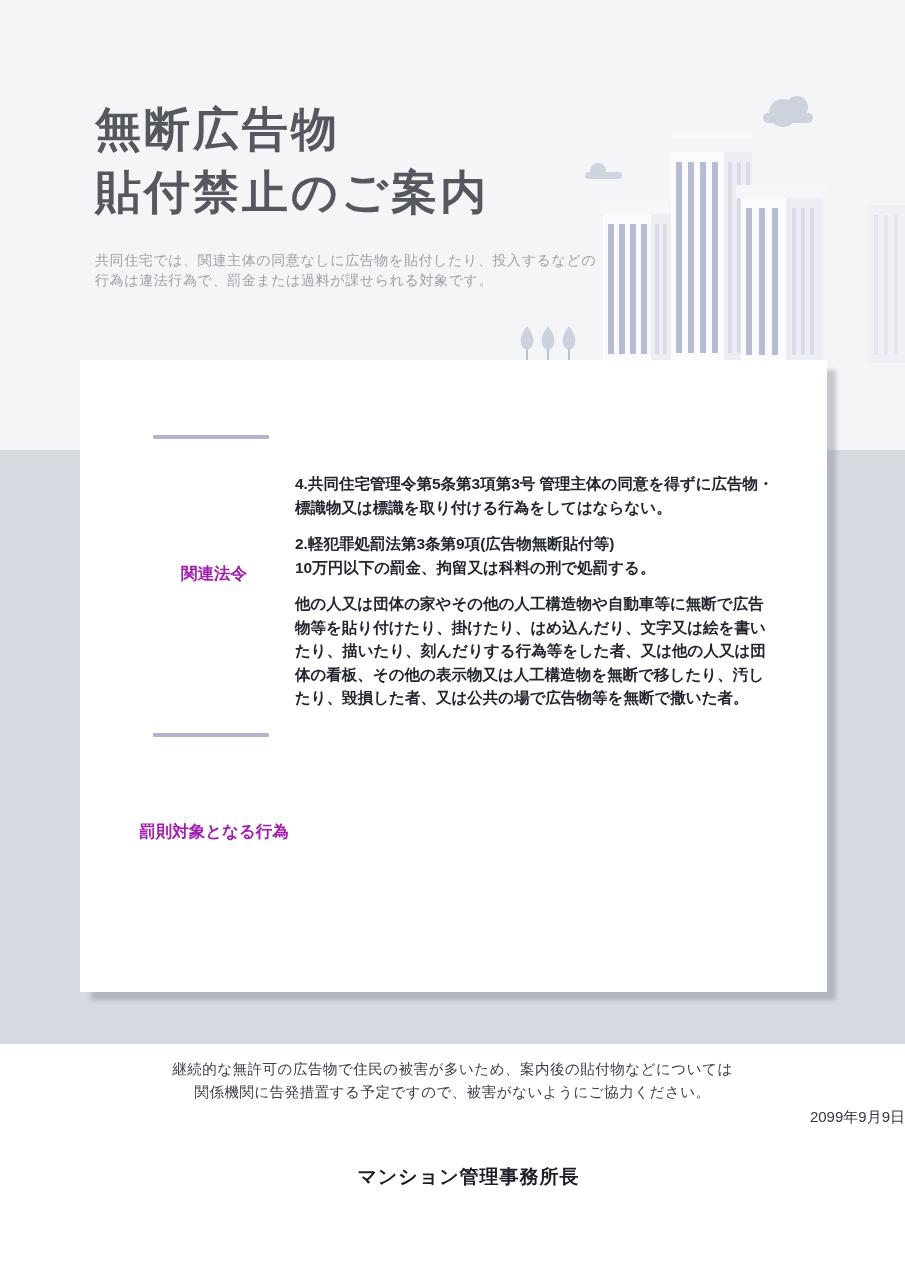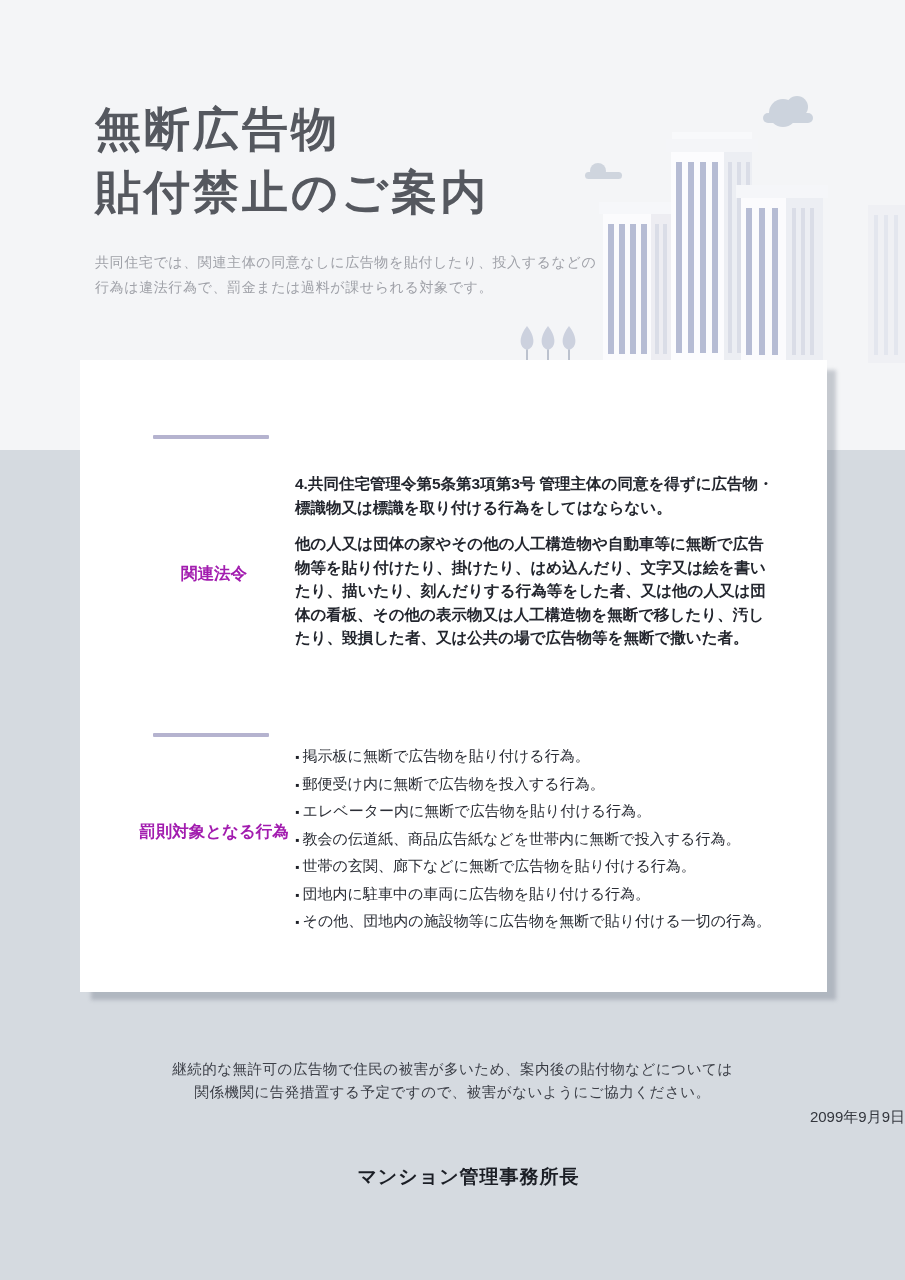--- a/index.html
+++ b/index.html
@@ -1,29 +1,29 @@
 <!DOCTYPE html>
 <html><head>
 <meta charset="utf-8">
 <style>
   * { margin:0; padding:0; box-sizing:border-box; }
   html,body { width:905px; height:1280px; overflow:hidden; }
   body { font-family:"Liberation Sans","DejaVu Sans",sans-serif; }
-  .page { position:relative; width:905px; height:1280px; background:#d5dae0; }
+  .page { position:relative; width:905px; height:1044px; background:#d5dae0; }
 
   .hero-bg { position:absolute; left:0; top:0; width:905px; height:450px; background:#f4f5f7; }
 
   .title {
     position:absolute; left:95px; top:98px;
     font-size:46px; font-weight:bold; color:#55585f;
     line-height:63px; letter-spacing:3px; white-space:pre-line;
   }
   .subtitle {
     position:absolute; left:95px; top:250px;
-    font-size:14px; color:#9fa1a8; line-height:25px;
+    font-size:14px; color:#9fa1a8; line-height:20px;
     letter-spacing:0.6px; white-space:pre-line;
   }
 
   .illustration { position:absolute; left:500px; top:85px; width:405px; height:278px; }
 
   .card {
     position:absolute; left:80px; top:360px; width:747px; height:632px;
     background:#ffffff;
     box-shadow:10px 9px 4px -1px rgba(100,108,124,0.32);
   }
@@ -150,34 +150,27 @@
   <h1 class="title">無断広告物
 貼付禁止のご案内</h1>
   <p class="subtitle">共同住宅では、関連主体の同意なしに広告物を貼付したり、投入するなどの
 行為は違法行為で、罰金または過料が課せられる対象です。</p>
 
   <div class="card">
     <div class="divider divider-1"></div>
     <div class="section-label label-1">関連法令</div>
     <div class="section-content content-1">
       <p>4.共同住宅管理令第5条第3項第3号 管理主体の同意を得ずに広告物・標識物又は標識を取り付ける行為をしてはならない。</p>
+      <p>2.軽犯罪処罰法第3条第9項(広告物無断貼付等)
+10万円以下の罰金、拘留又は科料の刑で処罰する。</p>
       <p>他の人又は団体の家やその他の人工構造物や自動車等に無断で広告物等を貼り付けたり、掛けたり、はめ込んだり、文字又は絵を書いたり、描いたり、刻んだりする行為等をした者、又は他の人又は団体の看板、その他の表示物又は人工構造物を無断で移したり、汚したり、毀損した者、又は公共の場で広告物等を無断で撒いた者。</p>
     </div>
 
     <div class="divider divider-2"></div>
     <div class="section-label label-2">罰則対象となる行為</div>
-    <ul class="bullet-list">
-      <li>掲示板に無断で広告物を貼り付ける行為。</li>
-      <li>郵便受け内に無断で広告物を投入する行為。</li>
-      <li>エレベーター内に無断で広告物を貼り付ける行為。</li>
-      <li>教会の伝道紙、商品広告紙などを世帯内に無断で投入する行為。</li>
-      <li>世帯の玄関、廊下などに無断で広告物を貼り付ける行為。</li>
-      <li>団地内に駐車中の車両に広告物を貼り付ける行為。</li>
-      <li>その他、団地内の施設物等に広告物を無断で貼り付ける一切の行為。</li>
-    </ul>
   </div>
 
   <p class="notice">継続的な無許可の広告物で住民の被害が多いため、案内後の貼付物などについては
 関係機関に告発措置する予定ですので、被害がないようにご協力ください。</p>
   <p class="date">2099年9月9日</p>
   <p class="signature">マンション管理事務所長</p>
 
 </div>
 
 </body></html>

